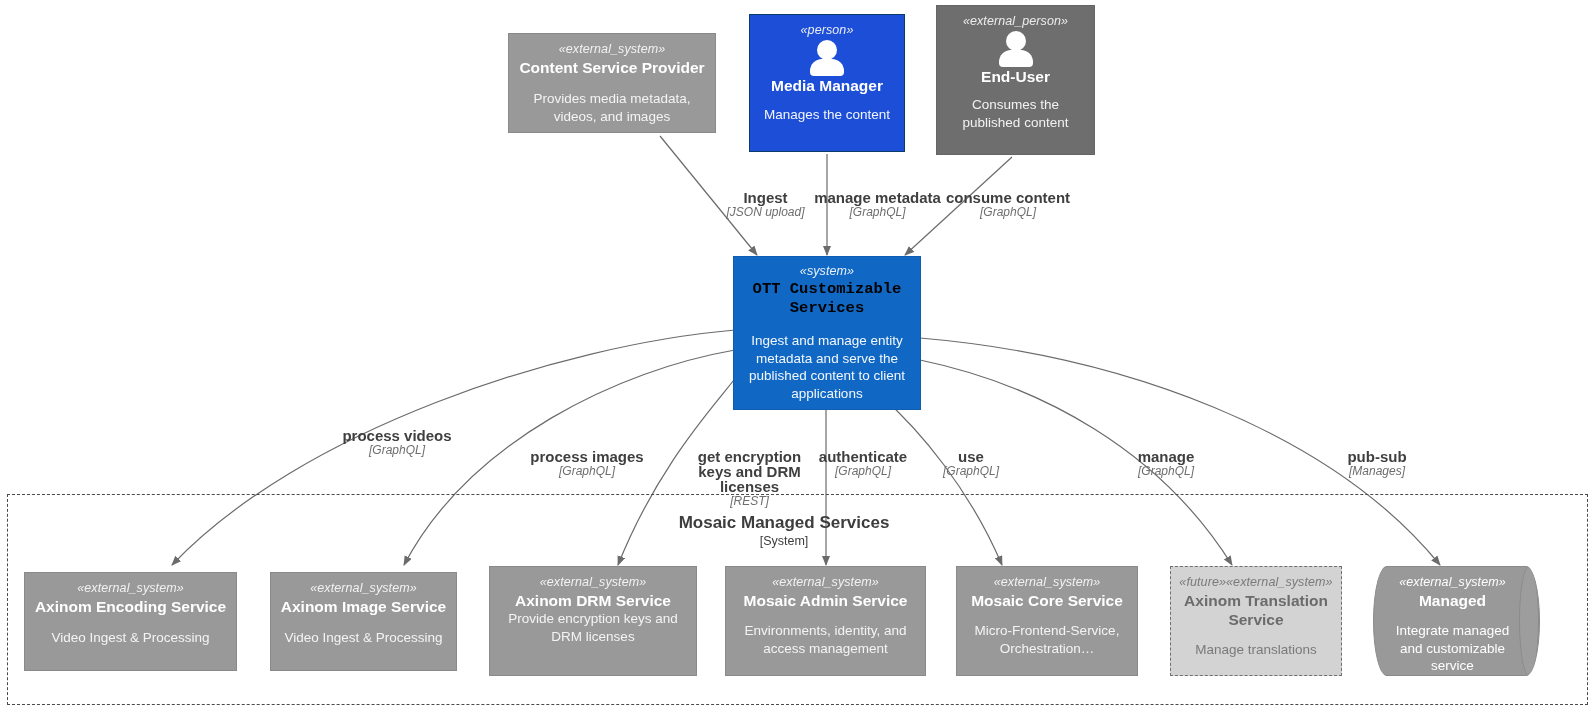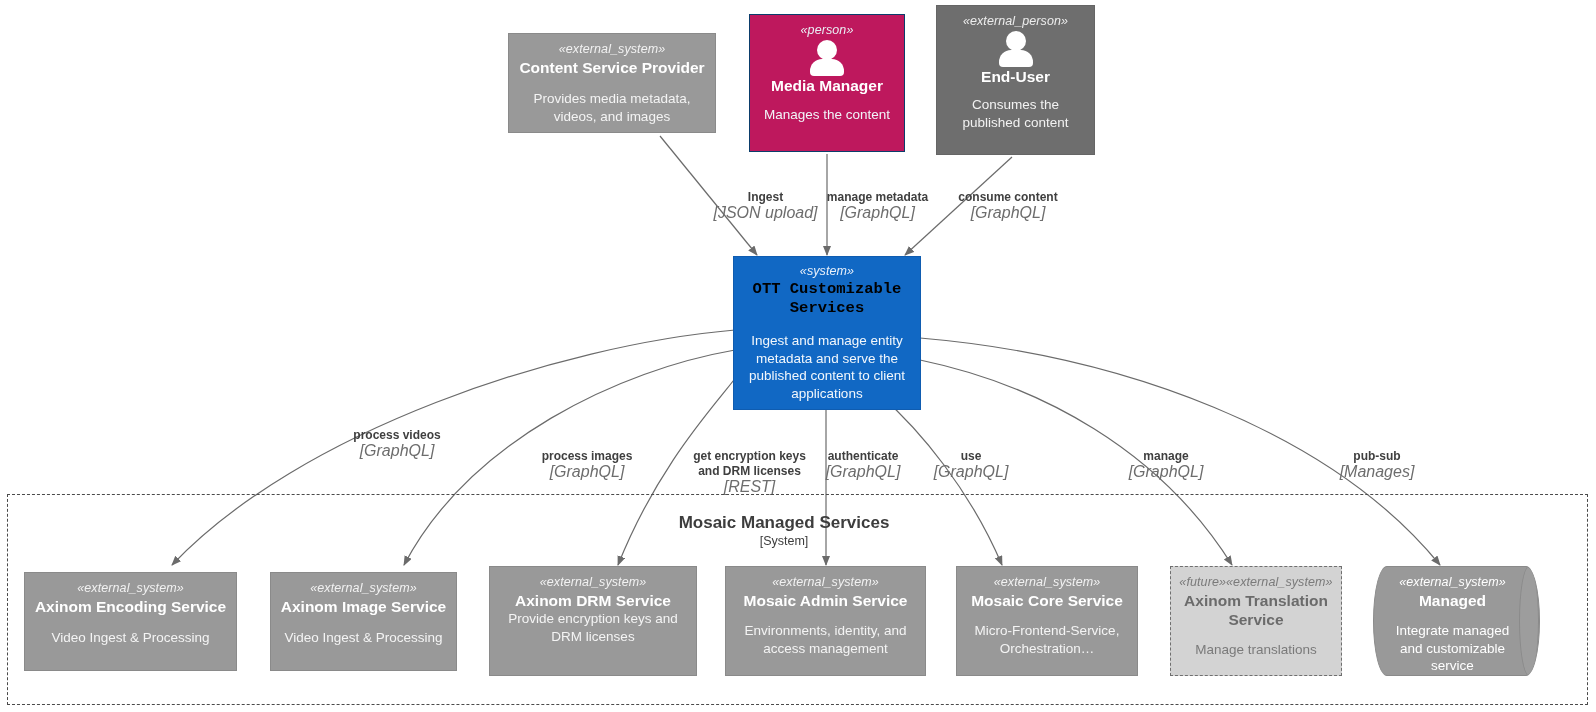--- a/index.html
+++ b/index.html
@@ -40,21 +40,21 @@
   .ext-system .title{color:#ffffff;}
   .ext-system .desc{color:#f4f4f4;}
 
   
   .ext-person{background:#6e6e6e;border-color:#656565;}
   .ext-person .stereo{color:#ededed;}
   .ext-person .title{color:#ffffff;}
   .ext-person .desc{color:#f2f2f2;}
 
   
-  .person{background:#be185d;border-color:#0b3d6b;}
+  .person{background:#1d4ed8;border-color:#0b3d6b;}
   .person .stereo{color:#e9eef4;}
   .person .title{color:#ffffff;}
   .person .desc{color:#f1f5f9;}
 
   
   .system{background:#1168c4;border-color:#0f5cb0;}
   .system .stereo{color:#e8f0fa;}
   .system .title{color:#000000;font-family:Liberation Mono, monospace;}
   .system .desc{color:#f2f7fc;}
 
@@ -100,22 +100,22 @@
     color:#3d3d3d;
   }
   .boundary-label .b-title{font-size:17px;font-weight:bold;line-height:21px;}
   .boundary-label .b-sub{font-size:12.5px;line-height:16px;color:#3d3d3d;}
 
   
   .elabel{
     position:absolute;text-align:center;color:#4a4a4a;
     white-space:nowrap;
   }
-  .elabel .el-main{font-size:12px;font-weight:bold;line-height:15px;color:#3f3f3f;}
-  .elabel .el-tech{font-size:16px;font-style:italic;line-height:15px;color:#6d6d6d;}
+  .elabel .el-main{font-size:15px;font-weight:bold;line-height:15px;color:#3f3f3f;}
+  .elabel .el-tech{font-size:12px;font-style:italic;line-height:15px;color:#6d6d6d;}
   .elabel.wrap{white-space:normal;width:130px;}
 </style>
 </head>
 <body>
 
 <div id="canvas">
 
   <svg class="edges" viewBox="0 0 1596 712">
     <defs>
       <marker id="arrow" markerWidth="11" markerHeight="11" refX="9" refY="4" orient="auto" markerUnits="userSpaceOnUse">

